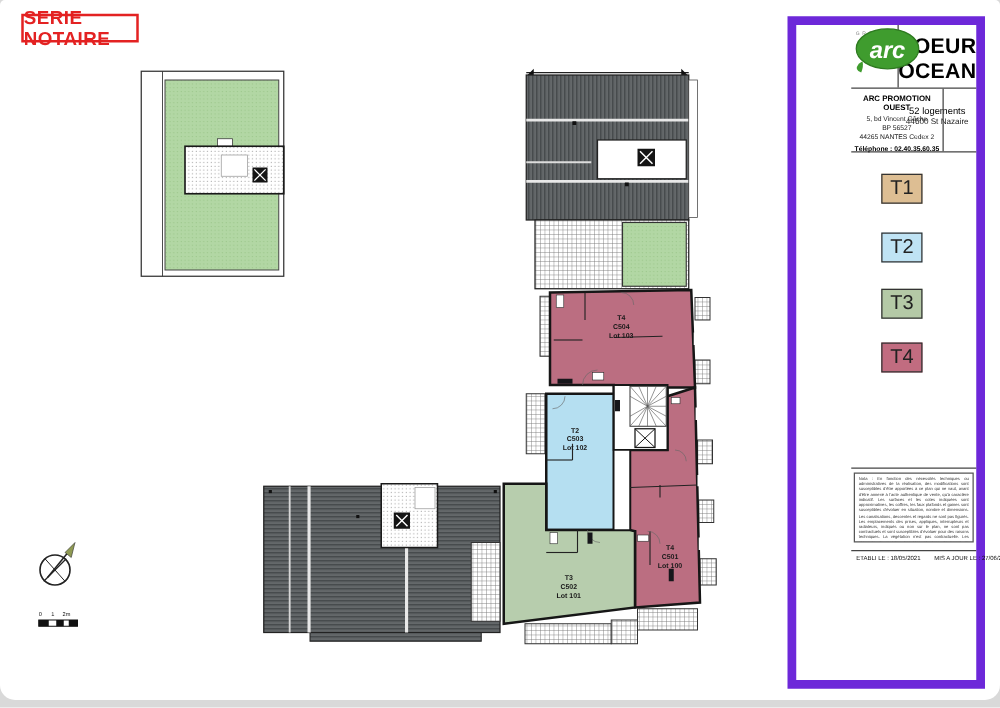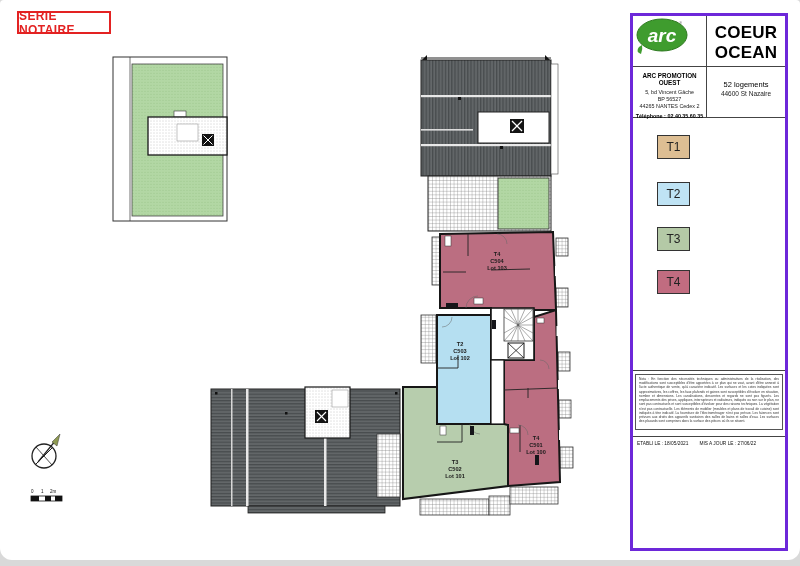--- a/index.html
+++ b/index.html
@@ -2,25 +2,25 @@
 <html><head>
 <meta charset="utf-8">
 <style>
   html,body{margin:0;padding:0;}
   body{width:800px;height:566px;background:#d9d9d9;position:relative;
        font-family:"Liberation Sans", sans-serif;overflow:hidden;}
   .sheet{position:absolute;left:0;top:0;width:800px;height:560px;background:#fff;
          border-radius:4px 4px 12px 12px;overflow:hidden;}
   
   .serie{position:absolute;left:17px;top:11px;width:94px;height:23px;border:2px solid #e32222;
-         color:#e32222;font-weight:bold;font-size:12px;display:flex;align-items:center;
+         color:#e32222;font-weight:bold;font-size:15px;display:flex;align-items:center;
          justify-content:center;letter-spacing:.4px;background:#fff;box-sizing:border-box;}
   
-  .tblock{position:absolute;left:630px;top:13px;width:158px;height:538px;border:3px solid #6d28d9;
-          box-sizing:border-box;background:#fff;display:flex;flex-direction:column;}
+  .tblock{position:absolute;left:630px;top:13px;width:158px;height:538px;border:7px solid #6d28d9;
+          box-sizing:border-box;background:#fff;display:flex;flex-direction:column;padding-left:44px;}
   .row{border-bottom:1px solid #444;box-sizing:border-box;position:relative;}
   .r1{height:51px;display:flex;}
   .r2{height:51px;display:flex;}
   .r3{height:103px;text-align:center;padding-top:12px;}
   .r4{height:253px;}
   .r5{height:66px;padding:3px 2px;}
   .r6{height:13px;border-bottom:none;display:flex;align-items:center;gap:11px;padding:0 4px;}
   .cell-l{width:74px;border-right:1px solid #444;box-sizing:border-box;display:flex;
           flex-direction:column;align-items:center;}
   .cell-r{flex:1;display:flex;flex-direction:column;align-items:center;text-align:center;}
@@ -31,21 +31,21 @@
   .promo{padding-top:5px;text-align:center;}
   .promo-name{font-size:6.3px;font-weight:bold;}
   .promo-addr{font-size:5.4px;margin-top:3px;line-height:1.3;color:#222;}
   .promo-tel{font-size:5.4px;font-weight:bold;margin-top:3px;}
   .arch-name{font-size:9.5px;font-weight:bold;margin-top:6px;}
   .arch-role{font-size:6px;margin-top:1px;color:#222;}
   .arch-addr{font-size:5.8px;margin-top:6px;line-height:1.35;color:#222;}
   .ptitle{font-size:14.5px;font-weight:bold;line-height:1.3;color:#111;}
   .swatch{position:absolute;left:24px;width:33px;height:24px;border:1px solid #333;
           box-sizing:border-box;display:flex;align-items:center;justify-content:center;
-          font-size:12px;color:#222;}
+          font-size:16px;color:#222;}
   .sw1{top:17px;} .sw2{top:64px;} .sw3{top:109px;} .sw4{top:152px;}
   .notesbox{border:1px solid #555;height:56px;box-sizing:border-box;padding:2px 3px;overflow:hidden;}
   .notes{font-size:3.3px;line-height:1.28;text-align:justify;color:#333;}
   .foot{font-size:4.8px;color:#111;white-space:nowrap;}
   svg{position:absolute;left:0;top:0;}
   svg text{font-family:"Liberation Sans", sans-serif;}
   .ulabel{font-size:5.6px;font-weight:bold;fill:#1a1a1a;text-anchor:middle;}
   .stick{font-size:4.5px;fill:#111;}
 </style>
 </head>

